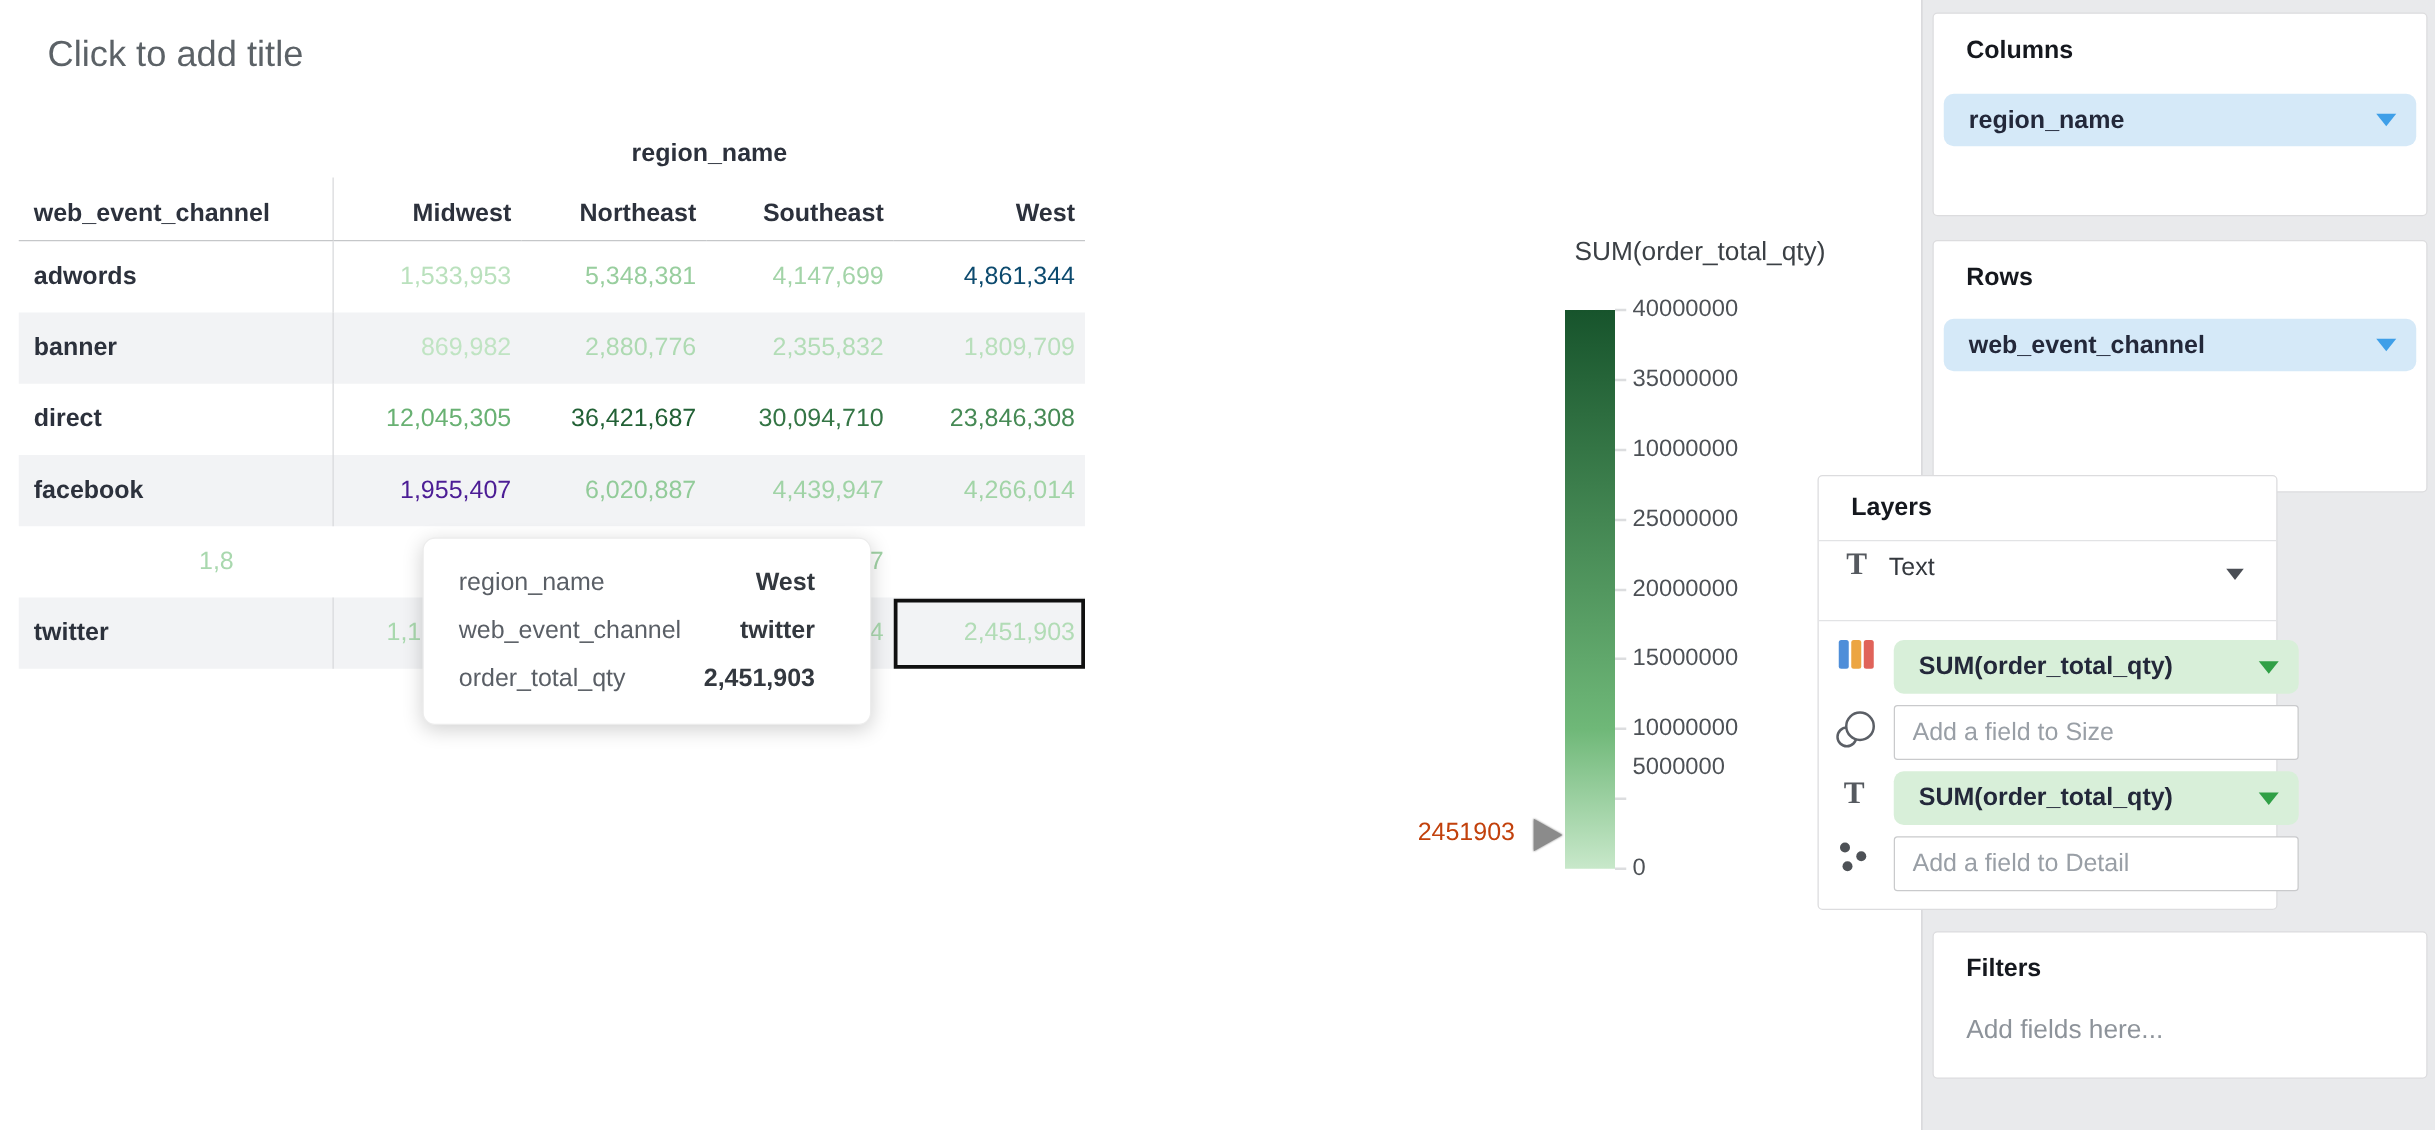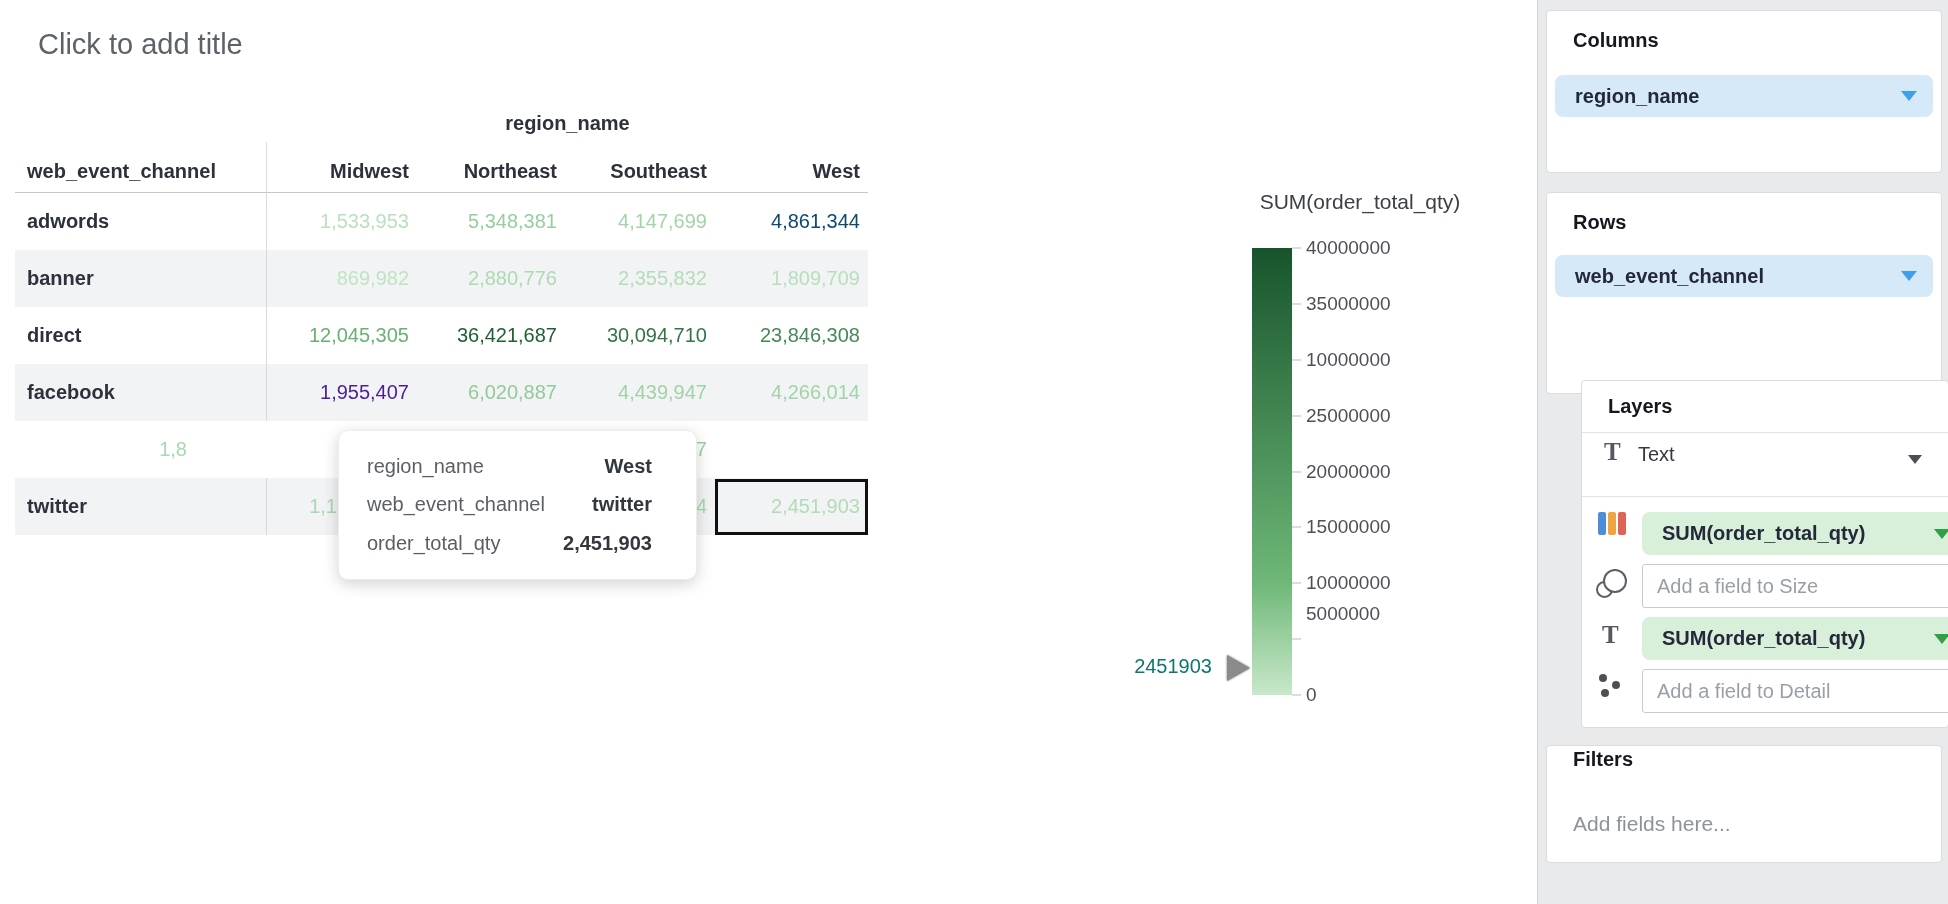--- a/index.html
+++ b/index.html
@@ -39,21 +39,21 @@
   .tt-label{color:#5a5f66;font-weight:400;}
   .tt-value{color:#33383f;font-weight:700;}
 
   
   .legend-title{position:absolute;left:1160px;top:190px;width:400px;text-align:center;
                 font-size:21px;color:#3b4045;}
   .legend-bar{position:absolute;left:1252px;top:248px;width:40px;height:447px;}
   .legend-tick{position:absolute;height:2px;width:9px;background:#dcdddf;left:1292px;}
   .legend-tick-label{position:absolute;left:1306px;transform:translateY(-50%);font-size:19px;color:#4d5156;}
   .legend-pointer-label{position:absolute;left:1040px;top:655px;width:172px;text-align:right;
-                        font-size:20px;color:#0f766e;}
+                        font-size:20px;color:#c2410c;}
   .legend-pointer-tri{position:absolute;left:1227px;top:655px;width:0;height:0;
                       border-top:13px solid transparent;border-bottom:13px solid transparent;
                       border-left:23px solid #8b8b8b;filter:drop-shadow(0 0 1px #6f6f6f);}
 
   
   .sidebar{position:absolute;left:1537px;top:0;width:411px;height:904px;background:#e9eaec;
            border-left:1px solid #d3d4d6;box-sizing:border-box;}
   .card{position:absolute;background:#ffffff;border:1px solid #dcdcde;border-radius:4px;box-sizing:border-box;}
   .card-h{position:absolute;left:26px;font-size:20px;font-weight:700;color:#15181e;}
   .pill{position:absolute;height:42px;border-radius:8px;display:flex;align-items:center;cursor:pointer;}
@@ -192,21 +192,21 @@
   </div>
 
   <div class="card" style="left:1546px;top:192px;width:396px;height:202px;">
     <div class="card-h" style="top:18px;">Rows</div>
     <div class="pill pill-blue" style="left:8px;top:62px;width:378px;">
       <span class="pill-label">web_event_channel</span>
       <span class="caret caret-blue"></span>
     </div>
   </div>
 
-  <div class="card" style="left:1581px;top:380px;width:368px;height:348px;">
+  <div class="card" style="left:1454px;top:380px;width:368px;height:348px;">
     <div class="card-h" style="top:14px;">Layers</div>
     <div class="divider" style="top:51px;"></div>
 
     <div class="t-icon" style="left:22px;top:57px;">T</div>
     <div style="position:absolute;left:56px;top:62px;font-size:20px;color:#34383e;">Text</div>
     <span class="caret caret-gray" style="position:absolute;right:10px;top:74px;"></span>
     <div class="divider" style="top:115px;"></div>
 
     <div class="palette-icon" style="left:16px;top:131px;">
       <span id="pal0" style="background: rgb(78, 142, 217);"></span>
@@ -232,17 +232,17 @@
 
     <div class="dots-icon" style="left:16px;top:293px;">
       <i style="left:1px;top:0;"></i>
         <i style="left:14px;top:7px;"></i>
         <i style="left:3px;top:15px;"></i>
     </div>
     <input class="layer-input" style="top: 288px;" placeholder="Add a field to Detail">
   </div>
 
   <div class="card" style="left:1546px;top:745px;width:396px;height:118px;">
-    <div class="card-h" style="top:2px;text-align:right;">Filters</div>
+    <div class="card-h" style="top:18px;text-align:right;">Filters</div>
     <div class="placeholder-text" style="top:66px;">Add fields here...</div>
   </div>
 
 </div>
 
 </body></html>

